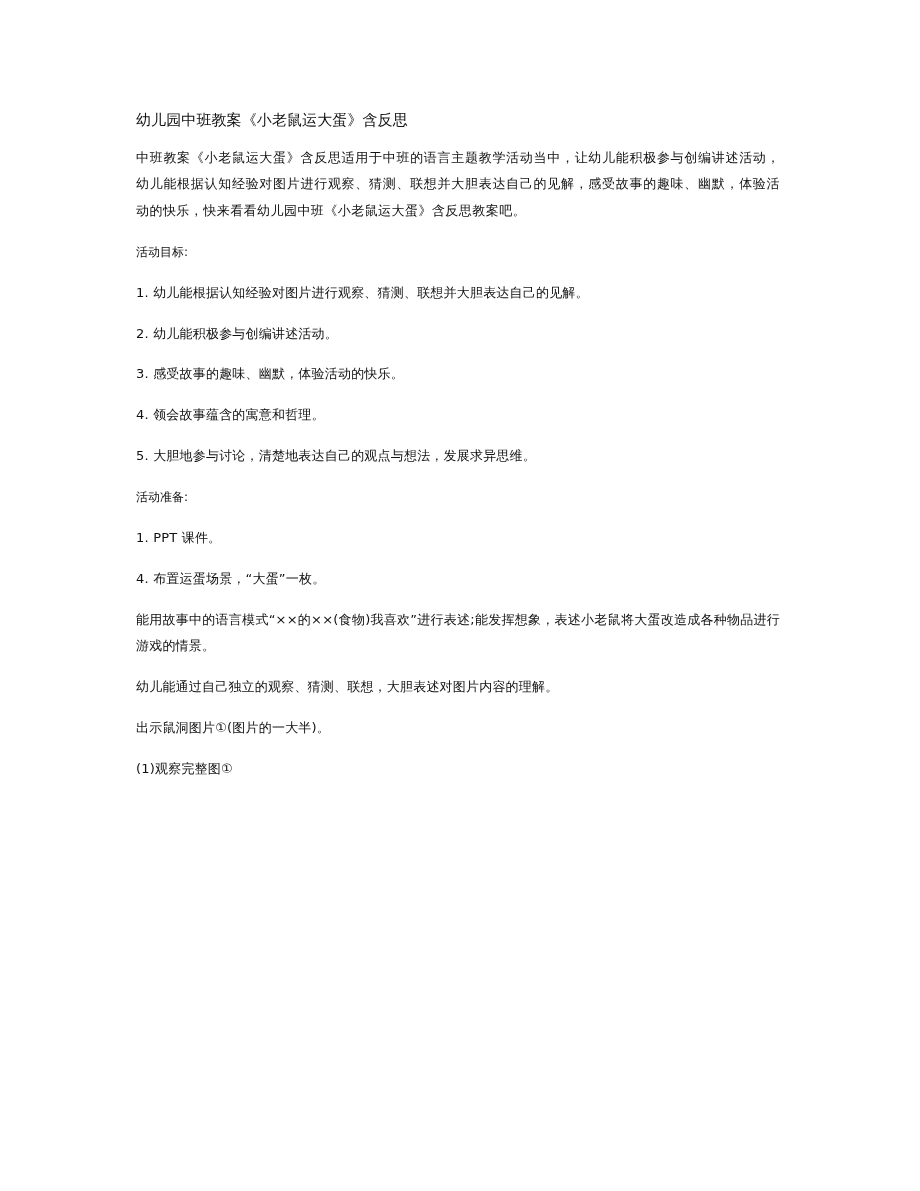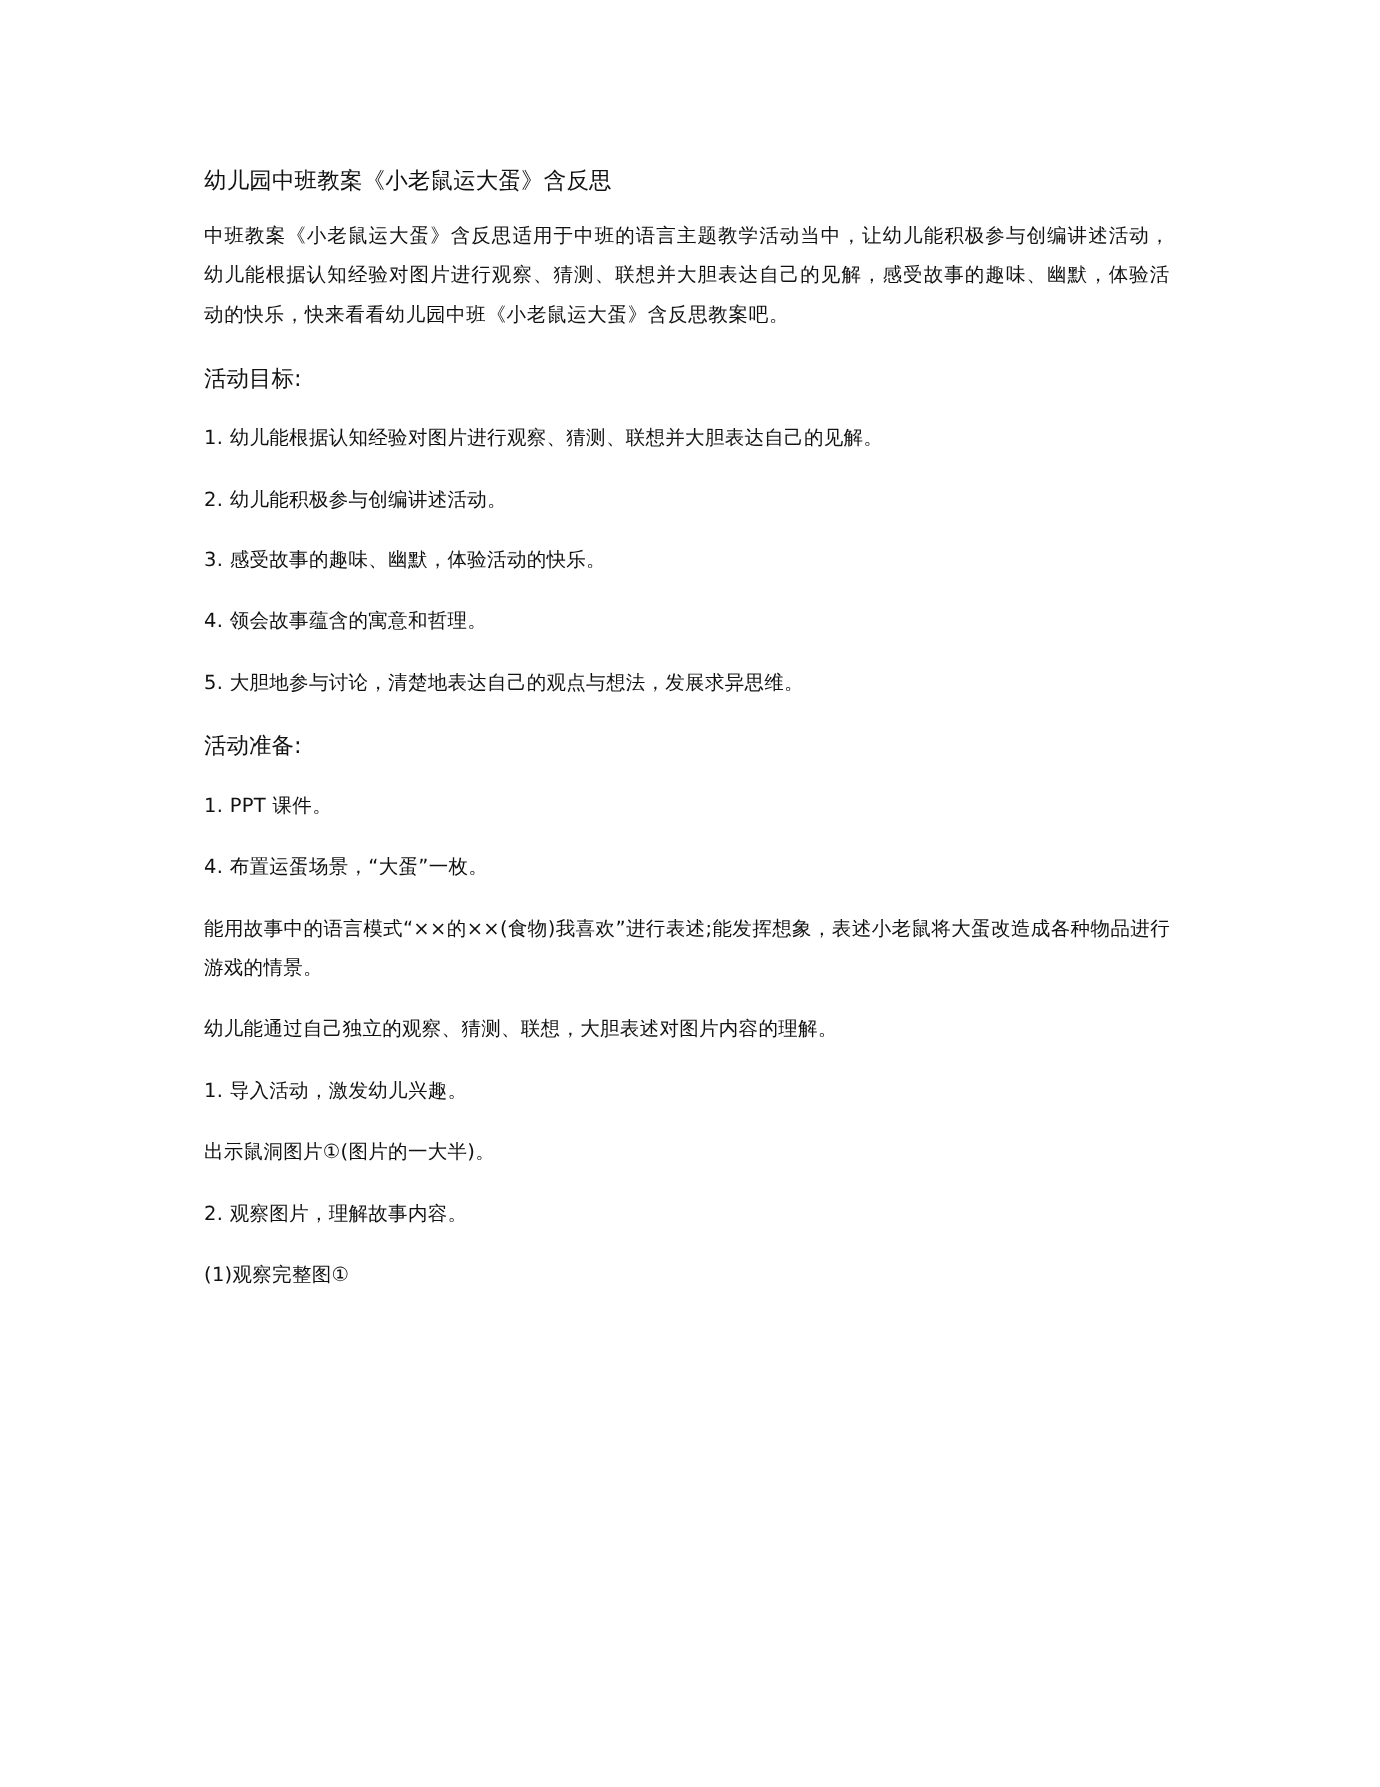--- a/index.html
+++ b/index.html
@@ -32,21 +32,21 @@
     font-size: 13px;
     line-height: 26.4px;
     margin: 0 0 14.5px 0;
     letter-spacing: 0.2px;
     text-align: justify;
   }
   .intro {
     letter-spacing: 0.45px;
   }
   .heading {
-    font-size: 15px;
+    font-size: 12px;
     line-height: 26.4px;
     margin: 0 0 14.5px 0;
   }
 </style>
 </head>
 <body>
 
 <div class="page">
   <p class="title">幼儿园中班教案《小老鼠运大蛋》含反思</p>
 
@@ -59,17 +59,15 @@
   <p class="para">4. 领会故事蕴含的寓意和哲理。</p>
   <p class="para">5. 大胆地参与讨论，清楚地表达自己的观点与想法，发展求异思维。</p>
 
   <p class="heading">活动准备:</p>
   <p class="para">1. PPT 课件。</p>
   <p class="para">4. 布置运蛋场景，“大蛋”一枚。</p>
 
   <p class="para">能用故事中的语言模式“××的××(食物)我喜欢”进行表述;能发挥想象，表述小老鼠将大蛋改造成各种物品进行游戏的情景。</p>
   <p class="para">幼儿能通过自己独立的观察、猜测、联想，大胆表述对图片内容的理解。</p>
 
-  <p class="para">1. 导入活动，激发幼儿兴趣。</p>
   <p class="para">出示鼠洞图片①(图片的一大半)。</p>
-  <p class="para">2. 观察图片，理解故事内容。</p>
   <p class="para">(1)观察完整图①</p>
 </div>
 
 </body></html>

